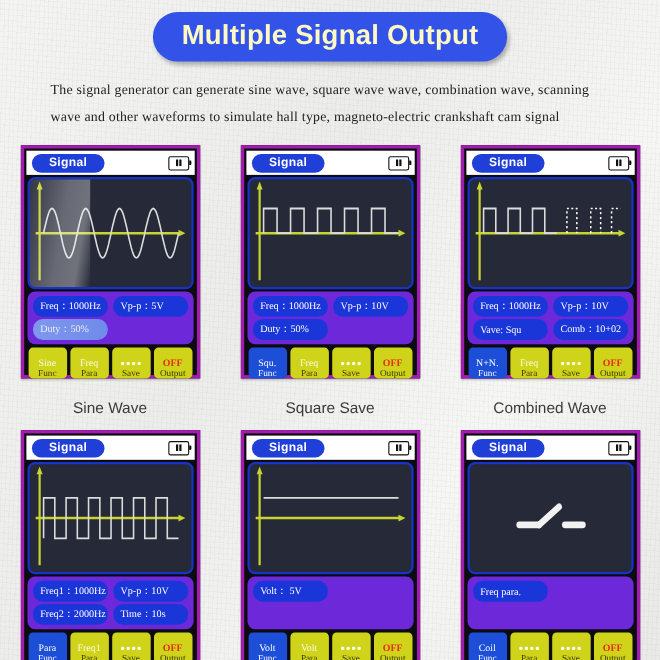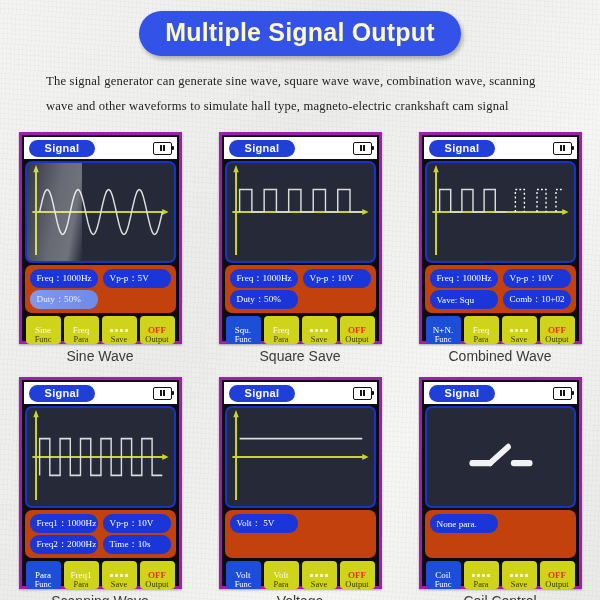--- a/index.html
+++ b/index.html
@@ -53,21 +53,21 @@
     border:3px solid #a21caf;
     box-sizing:border-box;
     padding:2px;
     position:relative;
     box-shadow:0 1px 2px rgba(0,0,0,.3);
   }
   .caption{
     text-align:center;
     font-size:14px;
     color:#3a3a3a;
-    margin-top:4px;
+    margin-top:18px;
     margin-bottom:10px;
     font-family:"Liberation Sans", sans-serif;
   }
   
   .titlebar{
     height:22px;background:#ffffff;
     display:flex;align-items:center;justify-content:space-between;
     padding:0 5px;box-sizing:border-box;
   }
   .sig-pill{
@@ -95,21 +95,21 @@
     position:relative;overflow:hidden;
   }
   .screen svg{display:block;width:100%;height:100%;}
   .glare{
     position:absolute;left:-4%;top:0;width:42%;height:100%;
     background:linear-gradient(100deg, rgba(255,255,255,.02) 0%, rgba(255,255,255,.30) 55%, rgba(255,255,255,.34) 80%, rgba(255,255,255,0) 100%);
     pointer-events:none;
   }
   
   .params{
-    background:#c2410c;
+    background:#6d28d9;
     border-radius:7px;
     margin:2px 1px 0 1px;
     height:48px;
     padding:4px 5px;
     box-sizing:border-box;
     display:grid;
     grid-template-columns:1fr 1fr;
     grid-auto-rows:19px;
     column-gap:5px;row-gap:2px;
     align-content:start;
@@ -428,21 +428,21 @@
         <div class="screen">
           <svg viewBox="0 0 163 96" preserveAspectRatio="none">
             <g stroke="#f2f2f2" stroke-width="6" stroke-linecap="round" fill="none">
               <line x1="50" y1="54" x2="70" y2="54"></line>
               <line x1="70" y1="54" x2="90" y2="38"></line>
               <line x1="96" y1="54" x2="114" y2="54"></line>
             </g>
           </svg>
         </div>
         <div class="params">
-          <div class="pill ">None para.</div>
+          <div class="pill ">Freq para.</div>
           <div class="pill empty "></div>
           <div class="pill empty "></div>
           <div class="pill empty "></div>
         </div>
         <div class="keys">
           <div class="key sel">
             <span class="kt">Coil</span>
             <span class="kb">Func</span>
           </div>
           <div class="key">

